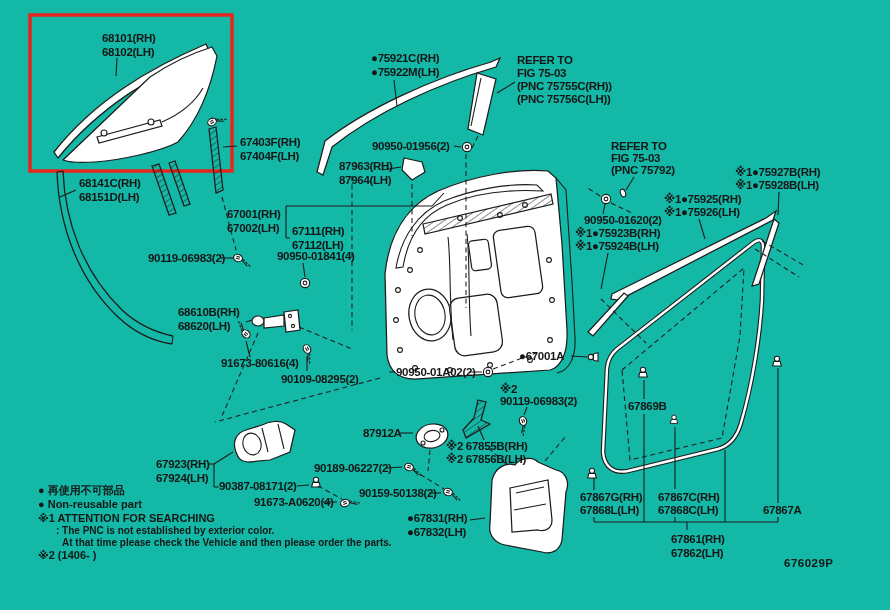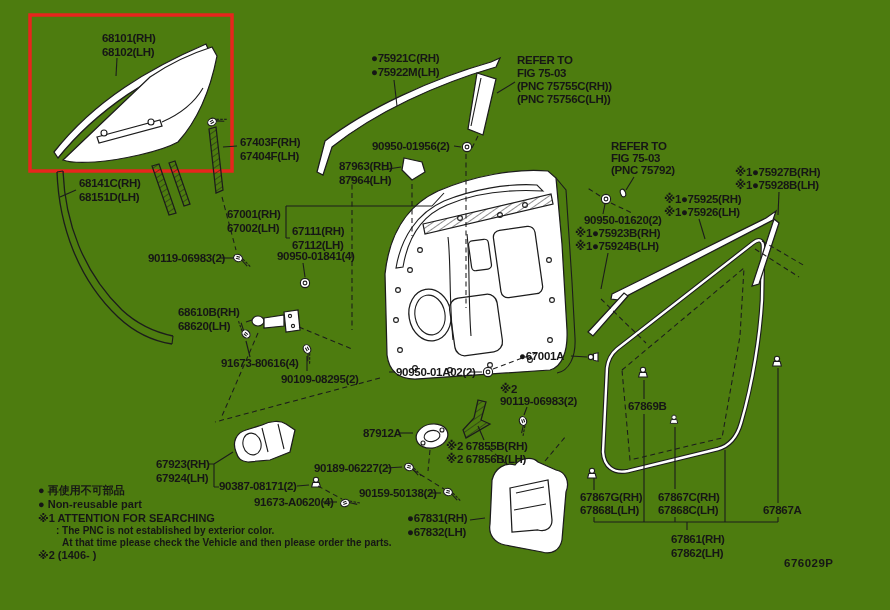--- a/index.html
+++ b/index.html
@@ -1,16 +1,16 @@
 <!DOCTYPE html>
 <html><head>
 <meta charset="utf-8">
 <style>
   html,body{margin:0;padding:0;background:#fff;}
-  .canvas{position:relative;width:890px;height:610px;background:#4d7c0f;overflow:hidden;}
+  .canvas{position:relative;width:890px;height:610px;background:#14b8a6;overflow:hidden;}
   svg{display:block;}
   text{font-family:"Liberation Sans","DejaVu Sans",sans-serif;font-weight:bold;font-size:11.5px;fill:#161616;letter-spacing:-0.3px;}
   text.note{font-size:10px;letter-spacing:0;}
   text.leg{font-size:11px;letter-spacing:0;}
   text.code{font-size:11.5px;letter-spacing:0.5px;}
   .ln{stroke:#1c1c1c;stroke-width:1.1;fill:none;}
   .ln2{stroke:#1c1c1c;stroke-width:1.3;fill:none;}
   .dash{stroke:#1c1c1c;stroke-width:1.05;fill:none;stroke-dasharray:5 3.5;}
   .part{stroke:#1c1c1c;stroke-width:1.25;fill:#ffffff;}
   .parth{stroke:#1c1c1c;stroke-width:1.25;fill:url(#hatch);}

